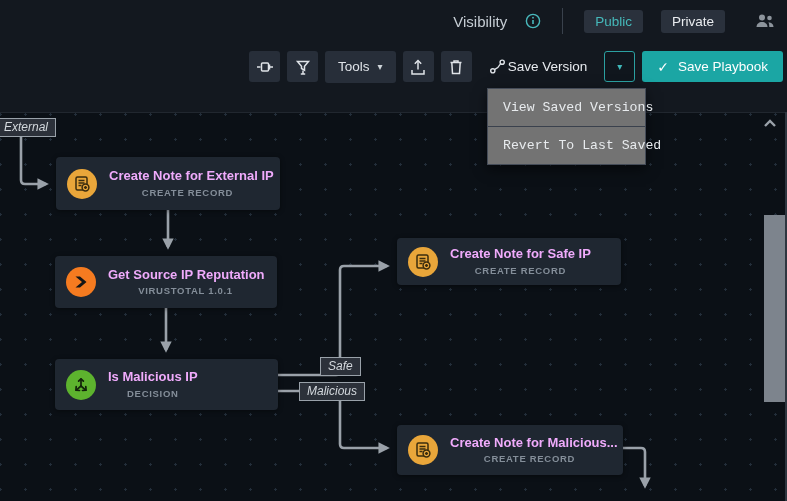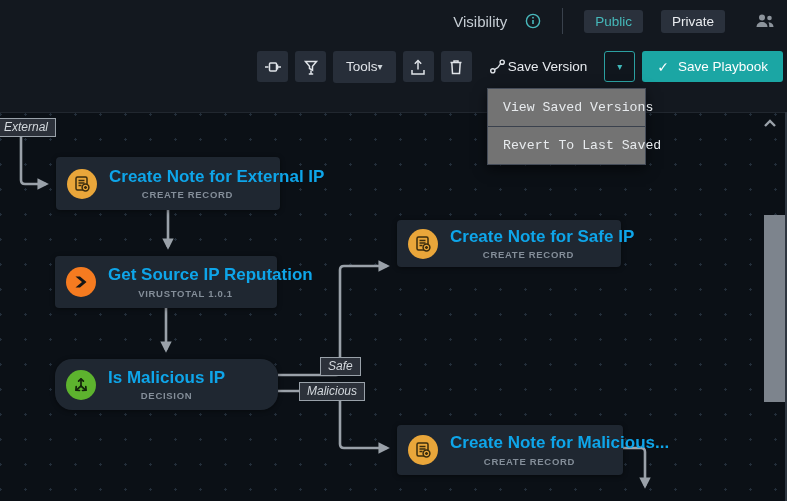--- a/index.html
+++ b/index.html
@@ -12,21 +12,21 @@
   .info-icon{width:16px;height:16px;display:inline-flex;}
   .vis-divider{width:1px;height:26px;background:#39414c;margin:0 3px;}
   .pill-btn{border:none;border-radius:3px;background:#2a313c;font-size:13.5px;padding:4px 11px;cursor:pointer;font-family:inherit;}
   .pill-public{color:#45b9ba;}
   .pill-private{color:#e9ecef;}
   .people{margin-left:12px;display:inline-flex;}
 
   .toolbar{position:absolute;top:51px;right:4px;display:flex;align-items:center;gap:7px;height:31px;}
   .tb-btn{height:31px;min-width:31px;border:none;border-radius:3px;background:#272e39;color:#dfe3e8;display:inline-flex;align-items:center;justify-content:center;cursor:pointer;font-family:inherit;font-size:13.5px;padding:0;}
   .tb-btn svg{display:block;}
-  .tb-tools{padding:16px 13px;}
+  .tb-tools{padding:16px 13px;gap:8px;}
   .tb-caret{font-size:10px;color:#ced4d9;}
   .tb-save-version{background:transparent;padding:0 10px;gap:2px;color:#e7eaee;}
   .tb-dd{width:25px;border:1px solid #2ba0a1;background:#10161d;color:#3fb8b9;border-radius:3px;font-size:10px;}
   .tb-save-playbook{background:#1ba6a4;color:#fdfefe;padding:0 15px;gap:9px;font-weight:400;}
   .tb-check{font-size:14px;}
 
   
   .menu{position:absolute;left:487px;top:88px;width:157px;background:#737373;border:1px solid #454c58;box-shadow:0 4px 12px rgba(0,0,0,.55);z-index:6;font-family:Liberation Mono, monospace;}
   .menu-item{padding:11px 15px;font-size:13.2px;color:#e8ebee;cursor:pointer;white-space:nowrap;}
   .menu-item + .menu-item{border-top:1px solid #3a414d;}
@@ -38,21 +38,21 @@
   .canvas-right-edge{position:absolute;top:112px;right:0;bottom:0;width:2px;background:#2e3640;z-index:4;}
 
   .edges{position:absolute;top:0;left:0;width:787px;height:501px;z-index:1;pointer-events:none;}
 
   .node{position:absolute;background:#1f2731;border-radius:4px;display:flex;align-items:center;padding:0 14px 0 11px;box-sizing:border-box;z-index:2;box-shadow:0 1px 5px rgba(0,0,0,.45);cursor:pointer;}
   .node-icon{width:30px;height:30px;border-radius:50%;display:flex;align-items:center;justify-content:center;margin-right:12px;flex:none;}
   .ic-amber{background:#e9a63a;}
   .ic-orange{background:#f57b20;}
   .ic-green{background:#5db32e;}
   .node-text{display:flex;flex-direction:column;min-width:0;}
-  .node-title{font-size:17px;font-weight:700;color:#0ea5e9;white-space:nowrap;line-height:1.15;}
+  .node-title{font-size:13px;font-weight:700;color:#f0abfc;white-space:nowrap;line-height:1.15;}
   .node-sub{font-size:9.5px;font-weight:700;color:#848e99;letter-spacing:.7px;margin-top:3px;white-space:nowrap;text-align:center;}
 
   .edge-label{position:absolute;z-index:3;background:#2c313a;border:1px solid #99a1a9;color:#d3d8dd;font-style:italic;font-size:12px;padding:1px 7px 2px;white-space:nowrap;}
 
   .scroll-thumb{position:absolute;right:2px;top:215px;width:21px;height:187px;background:#7d848d;z-index:4;cursor:grab;}
   .scroll-up{position:absolute;right:8px;top:117px;z-index:4;cursor:pointer;}
 </style>
 </head>
 <body>
 
@@ -102,40 +102,40 @@
       <svg width="20" height="20" viewBox="0 0 20 20">
           <path d="M4.5 4.5l6.5 5.5-6.5 5.5h4.5l6.5-5.5-6.5-5.5z" fill="#151515"></path>
         </svg>
     </span>
     <span class="node-text">
       <span class="node-title">Get Source IP Reputation</span>
       <span class="node-sub">VIRUSTOTAL 1.0.1</span>
     </span>
   </div>
 
-  <div class="node" style="left:55px;top:359px;width:223px;height:51px;border-radius:17px;">
+  <div class="node" style="left:55px;top:359px;width:223px;height:51px;">
     <span class="node-icon ic-green">
       <svg width="20" height="20" viewBox="0 0 20 20">
           <g stroke="#12230a" stroke-width="1.7" fill="none" stroke-linecap="round" stroke-linejoin="round">
             <path d="M10 11V4.2"></path>
             <path d="M7.6 6.2L10 3.8l2.4 2.4"></path>
             <path d="M10 11l-4.4 3.8"></path>
             <path d="M5.2 11.6l-.3 3.6 3.6.3"></path>
             <path d="M10 11l4.4 3.8"></path>
             <path d="M14.8 11.6l.3 3.6-3.6.3"></path>
           </g>
         </svg>
     </span>
     <span class="node-text">
       <span class="node-title">Is Malicious IP</span>
       <span class="node-sub">DECISION</span>
     </span>
   </div>
 
-  <div class="node" style="left:397px;top:220px;width:224px;height:47px;">
+  <div class="node" style="left:397px;top:238px;width:224px;height:47px;">
     <span class="node-icon ic-amber">
       <svg width="20" height="20" viewBox="0 0 20 20">
           <g stroke="#3a2c0e" stroke-width="1.5" fill="none">
             <rect x="4" y="3" width="11" height="13" rx="1.5"></rect>
             <path d="M6.5 6.5h6 M6.5 9h6 M6.5 11.5h3"></path>
             <circle cx="13.5" cy="13.5" r="3.4" fill="#e9a63a"></circle>
             <path d="M13.5 11.9v3.2 M11.9 13.5h3.2"></path>
           </g>
         </svg>
     </span>

